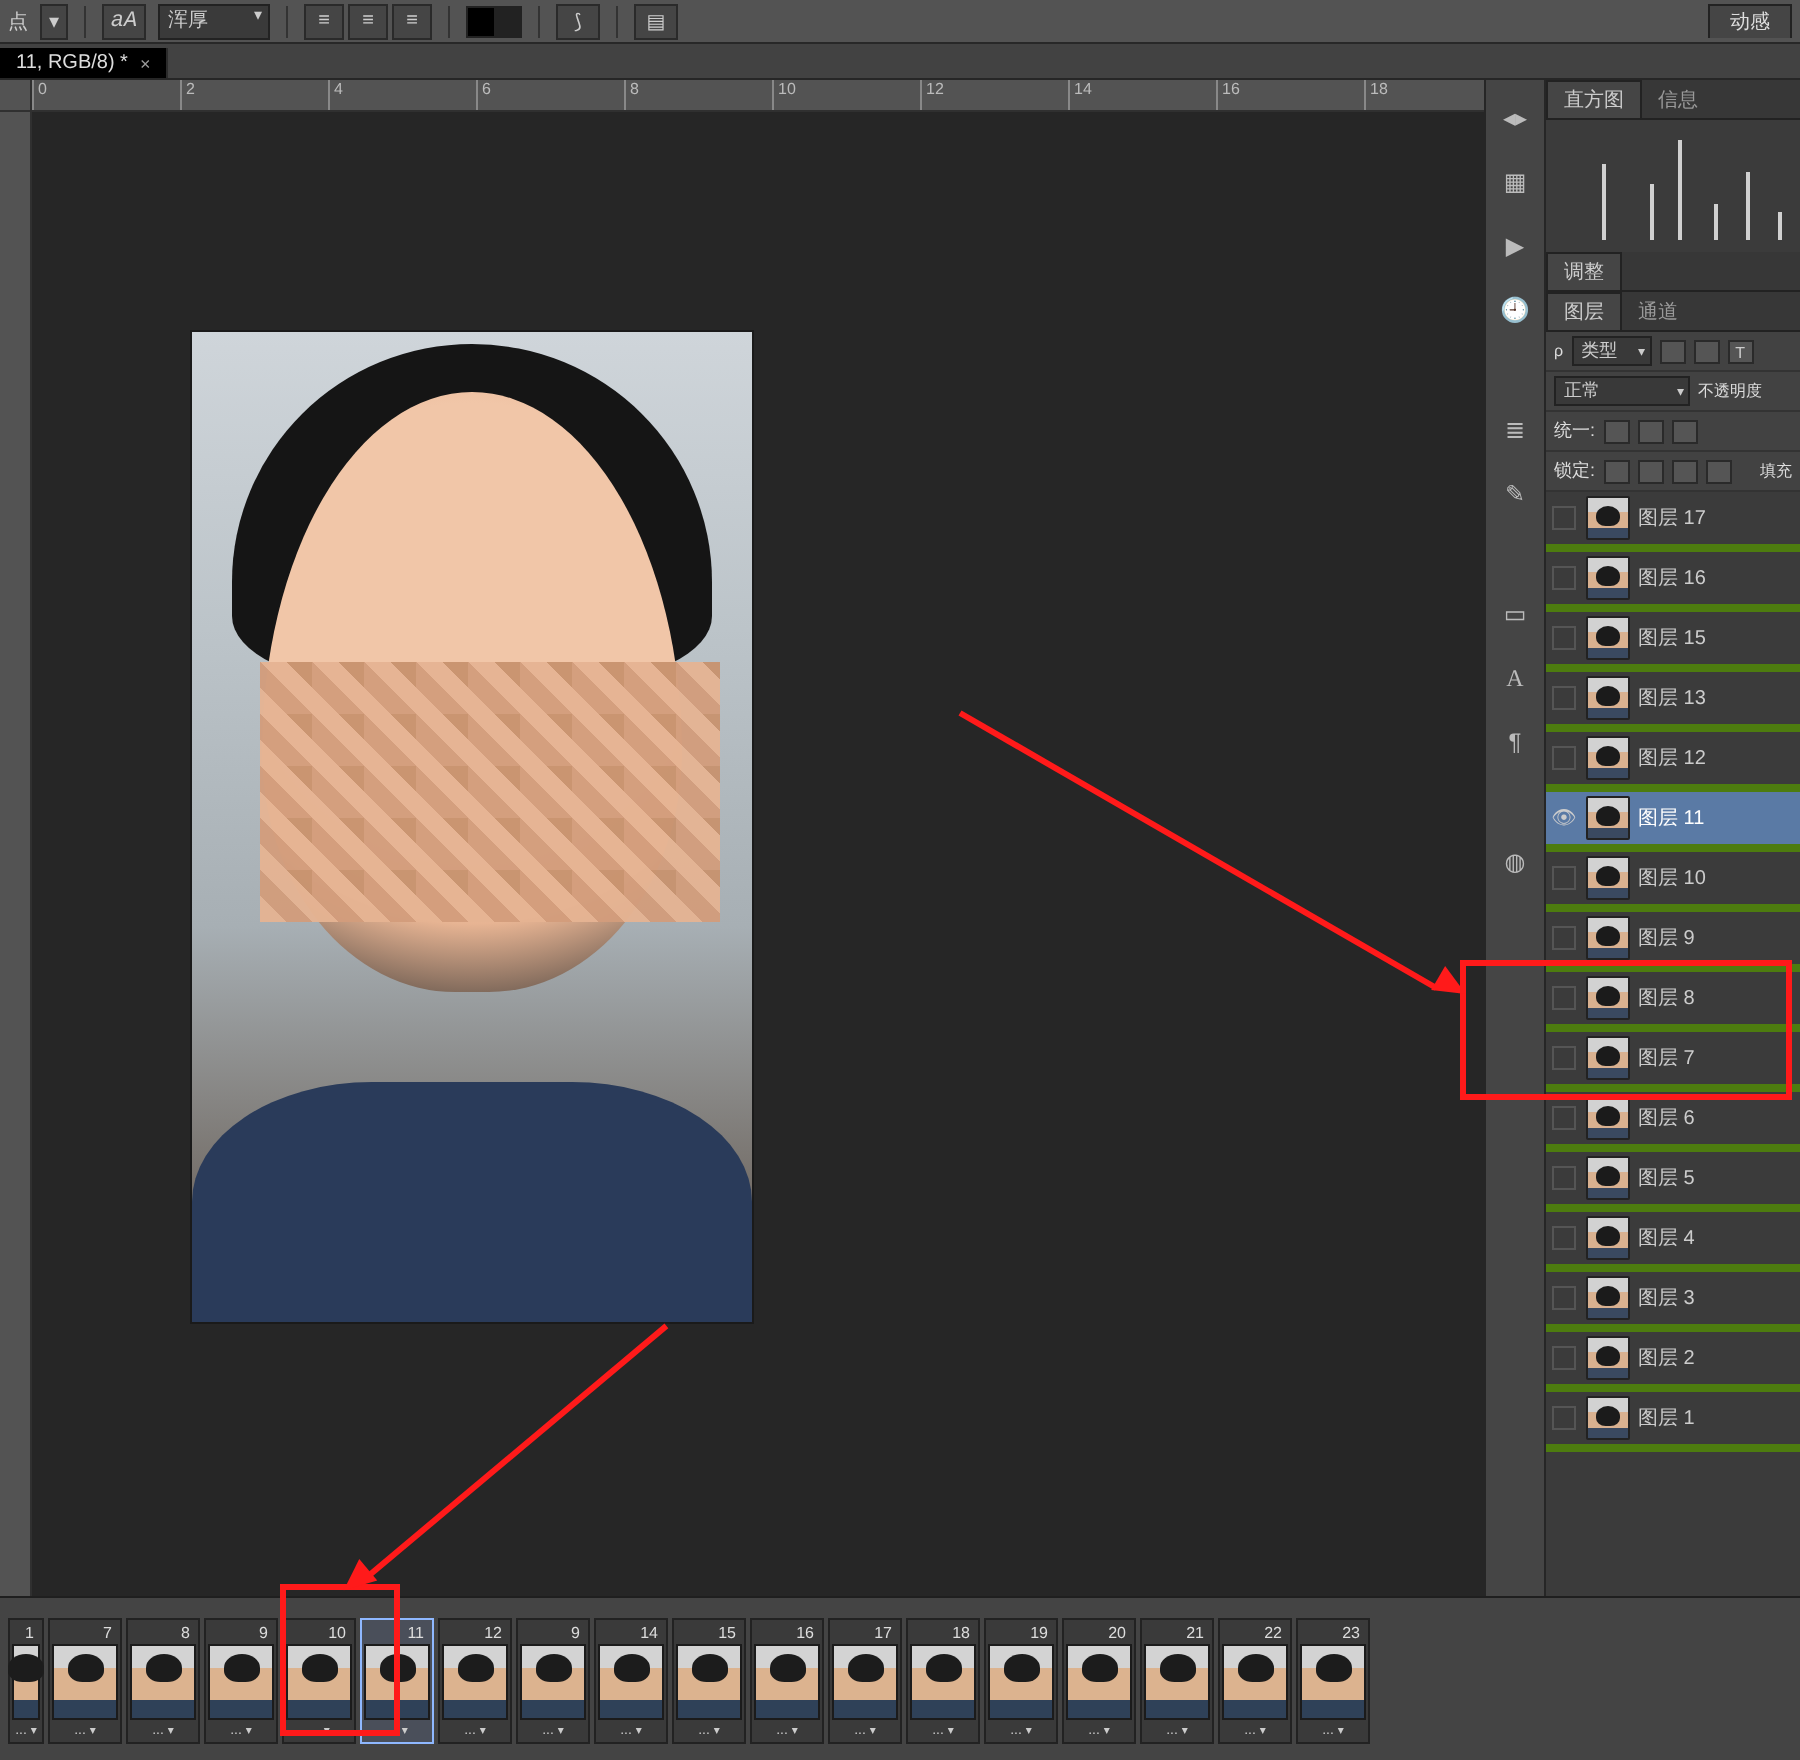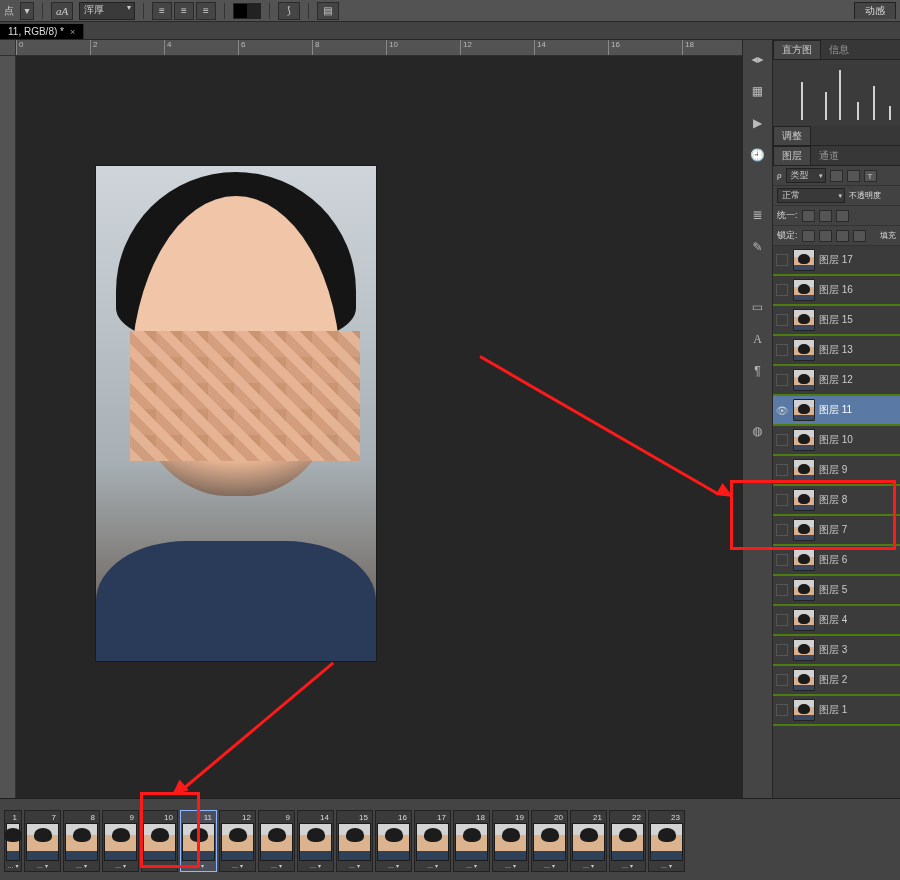--- a/index.html
+++ b/index.html
@@ -2,21 +2,21 @@
 <html><head>
 <meta charset="utf-8">
 <style>
   * { box-sizing: border-box; margin: 0; padding: 0; font-family: "Microsoft YaHei", sans-serif; }
   body { width: 900px; height: 880px; background: #535353; overflow: hidden; position: relative; }
 
   
   .options-bar { height: 22px; background: #535353; border-bottom: 1px solid #282828; display: flex; align-items: center; padding: 0 4px; gap: 6px; font-size: 10px; color: #ccc; }
   .opt-btn { width: 22px; height: 18px; background: #454545; border: 1px solid #2a2a2a; display: flex; align-items: center; justify-content: center; color: #ccc; }
   .opt-btn.narrow { width: 14px; }
-  .opt-btn.aa { font-family: Liberation Serif, serif; font-style: italic; font-size: 11px; }
+  .opt-btn.aa { font-family: Liberation Mono, monospace; font-style: italic; font-size: 11px; }
   .opt-sel { background: #3a3a3a; border: 1px solid #222; padding: 0 16px 0 4px; height: 18px; display: flex; align-items: flex-start; position: relative; font-size: 10px; }
   .opt-sel:after { content: "▾"; position: absolute; right: 3px; font-size: 8px; }
   .v-div { width: 1px; height: 16px; background: #333; margin: 0 2px; }
   .align-group { display: flex; gap: 2px; }
   .align-group .opt-btn { width: 20px; }
   .swatch { width: 28px; height: 16px; border: 1px solid #222; background: linear-gradient(to right,#000 50%,#222 50%); }
   .right-tab-pill { margin-left: auto; background: #454545; border: 1px solid #222; border-bottom: none; padding: 1px 10px; font-size: 10px; color: #ddd; }
 
   
   .doc-tabs { height: 18px; background: #424242; border-bottom: 1px solid #262626; display: flex; align-items: flex-end; }
@@ -62,21 +62,21 @@
   .layers-panel { flex: 1; display: flex; flex-direction: column; font-size: 10px; }
   .lp-row { display: flex; align-items: center; height: 20px; padding: 0 4px; gap: 4px; border-bottom: 1px solid #333; position: relative; }
   .lp-sel { background: #393939; border: 1px solid #222; padding: 0 10px 0 4px; height: 15px; display: flex; align-items: center; position: relative; font-size: 9px; }
   .lp-sel:after { content: "▾"; position: absolute; right: 2px; font-size: 7px; }
   .mini-ico { width: 13px; height: 12px; background: #555; border: 1px solid #2a2a2a; display: inline-block; }
   .lp-label { font-size: 9px; color: #ddd; }
   .layer-list { flex: 1; overflow-y: auto; overflow-x: hidden; background: #3b3b3b; }
   .layer-list::-webkit-scrollbar { width: 12px; }
   .layer-list::-webkit-scrollbar-track { background: #2f2f2f; }
   .layer-list::-webkit-scrollbar-thumb { background: #555; border: 1px solid #2a2a2a; }
-  .layer-row { height: 30px; display: flex; align-items: center; padding: 0 2px; gap: 4px; border-bottom: 2px solid #4d7c0f; position: relative; }
+  .layer-row { height: 30px; display: flex; align-items: center; padding: 0 2px; gap: 4px; border-bottom: 4px solid #4d7c0f; position: relative; }
   .layer-row.selected { background: #5a7aa5; color: #fff; }
   .eye { width: 14px; height: 14px; display: flex; align-items: center; justify-content: center; font-size: 10px; color: #ccc; }
   .thumb { width: 22px; height: 22px; border: 1px solid #222; background: linear-gradient(to bottom,#d2d2d2 0 35%,#d9b190 35% 75%,#3a4960 75%); border-radius: 1px; position: relative; }
   .thumb::after{content:"";position:absolute;left:50%;top:4px;transform:translateX(-50%);width:12px;height:10px;background:#1b1b1b;border-radius:50% 50% 40% 40%;}
   .lname { font-size: 10px; white-space: nowrap; }
   .vis-box { width: 12px; height: 12px; border: 1px solid #555; }
 
   
   .timeline { position: absolute; left: 0; right: 0; bottom: 0; height: 82px; background: #444; border-top: 1px solid #1f1f1f; display: flex; align-items: center; padding: 4px 0 2px 4px; overflow: hidden; }
   .frame { width: 37px; margin-right: 2px; display: flex; flex-direction: column; align-items: center; background: #3a3a3a; border: 1px solid #222; padding: 2px; }

